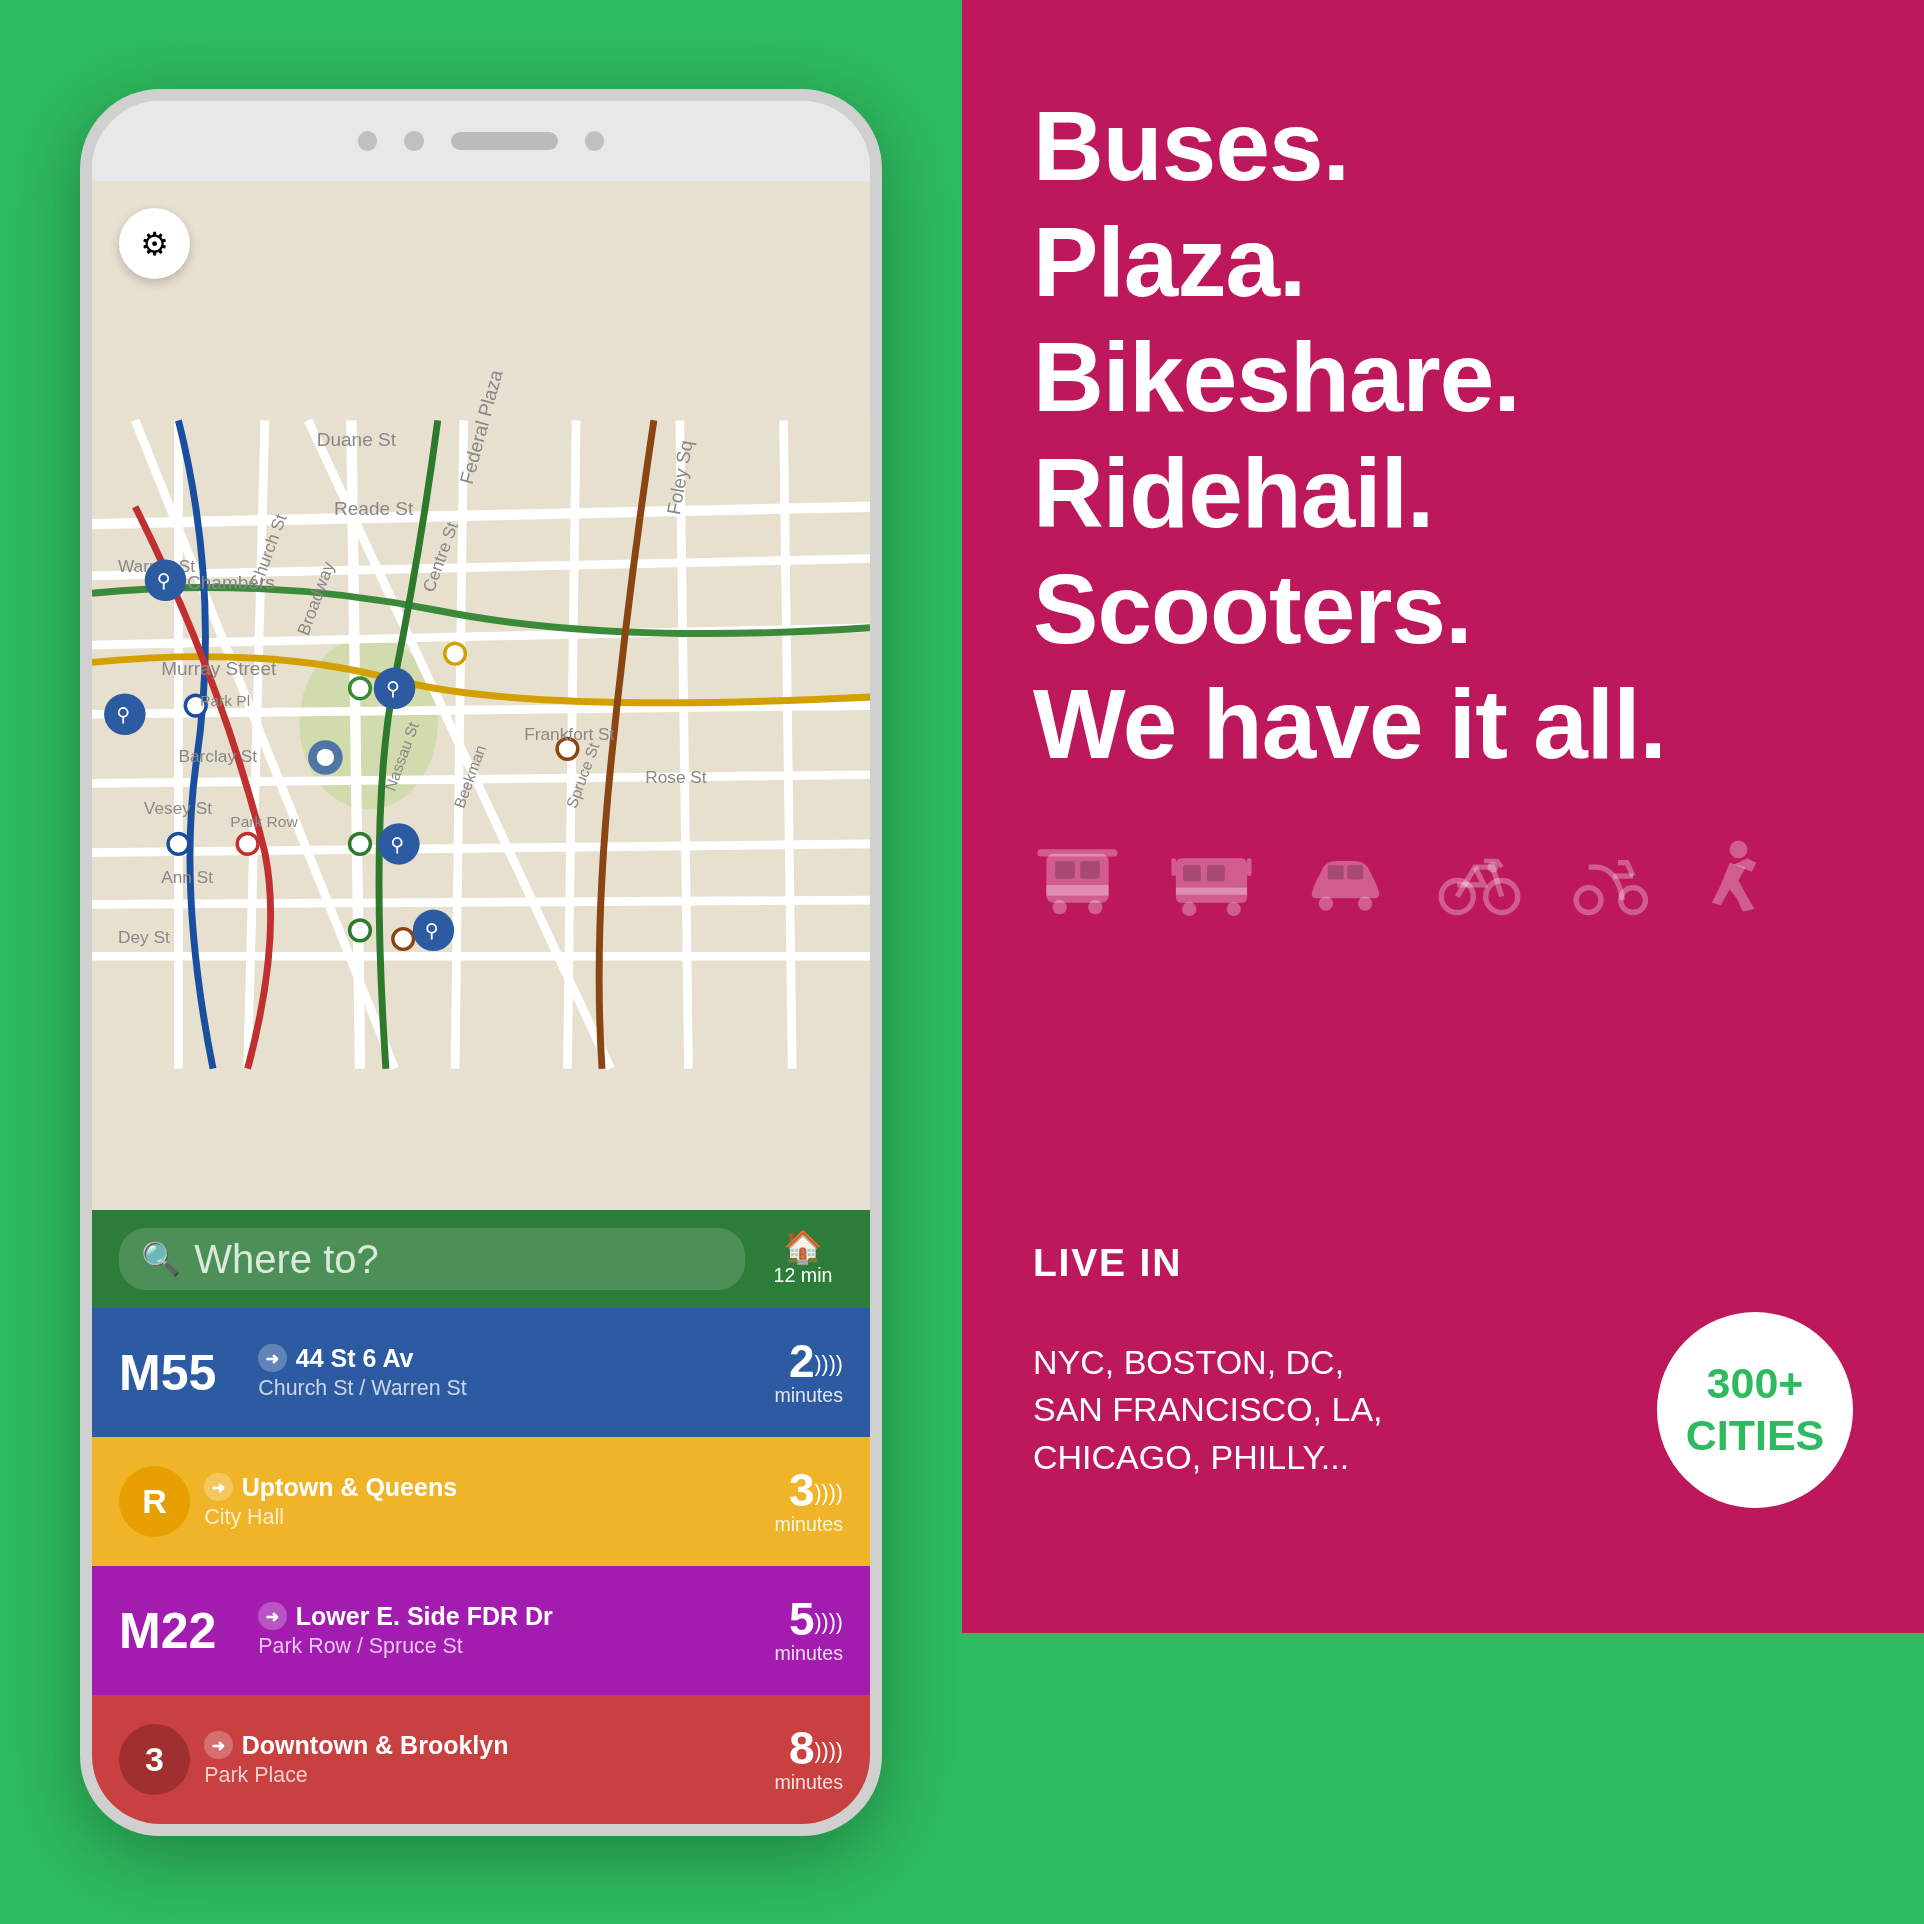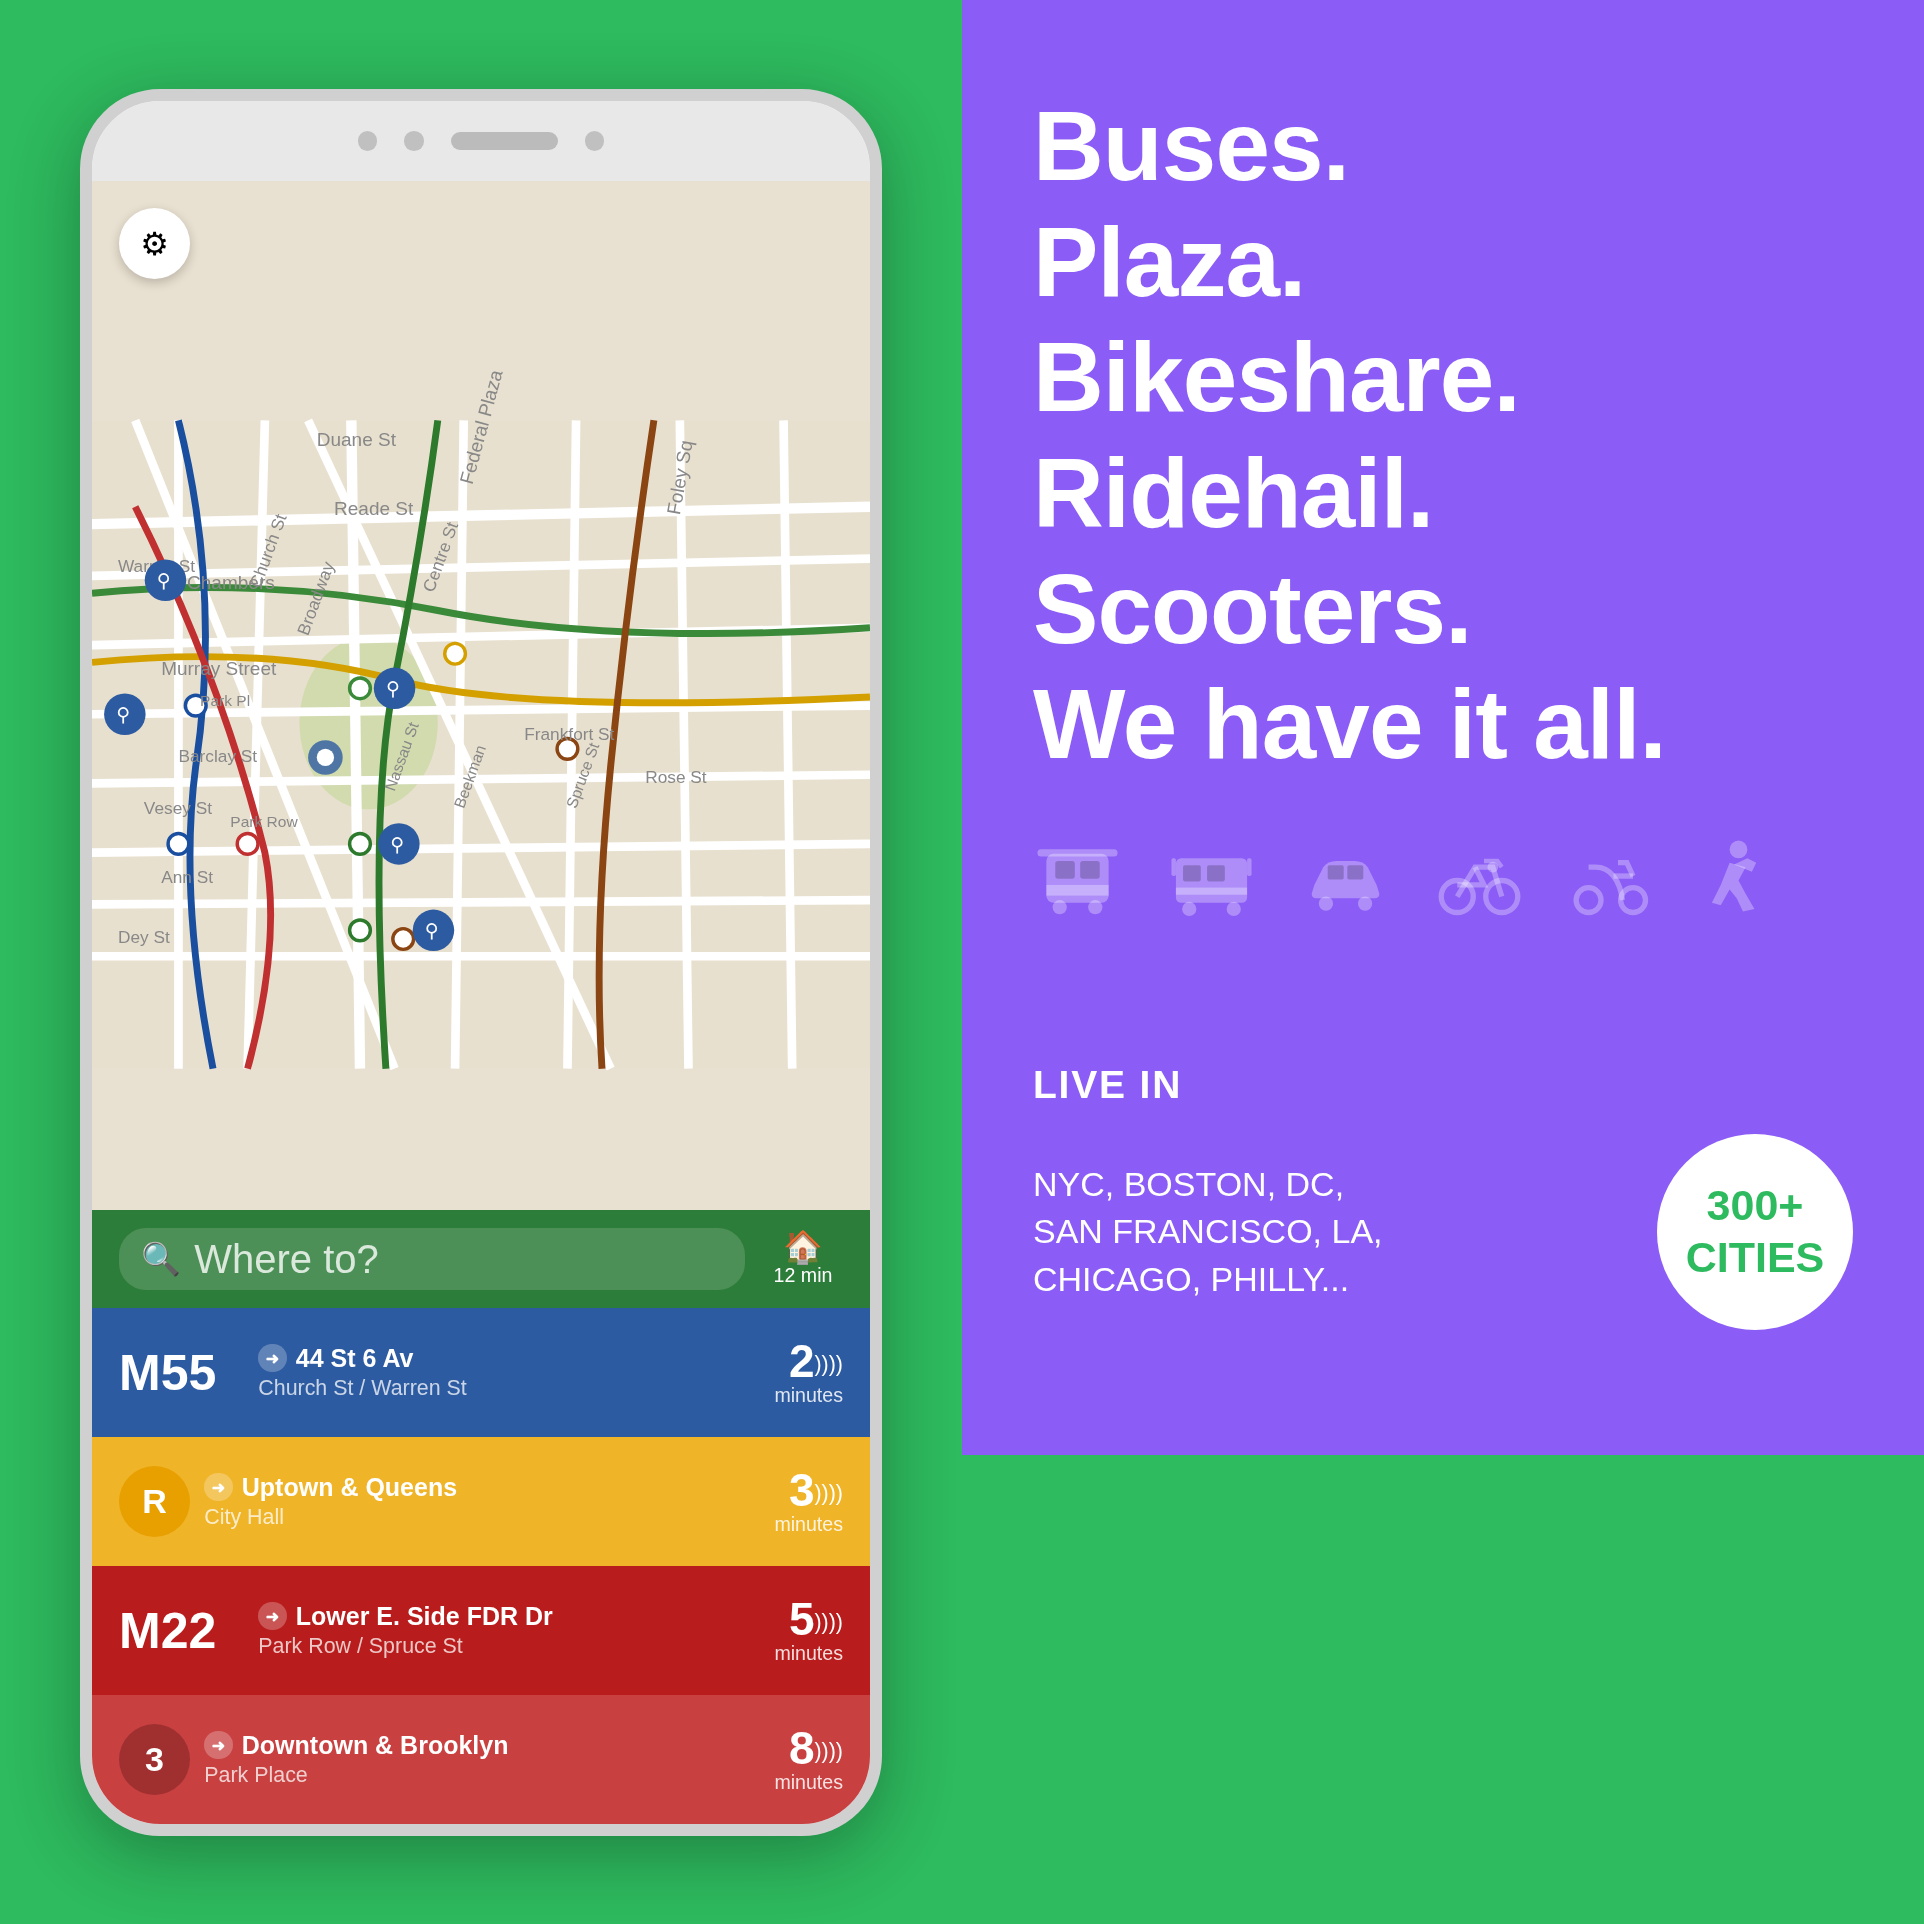--- a/index.html
+++ b/index.html
@@ -165,21 +165,21 @@
     .transit-row {
       display: flex;
       align-items: center;
       padding: 19.6px 27px;
       min-height: 129px;
       position: relative;
     }
 
     .transit-row.blue { background: #2d5ba1; }
     .transit-row.yellow { background: #f0b429; }
-    .transit-row.blue2 { background: #b91c1c; }
+    .transit-row.blue2 { background: #a21caf; }
     .transit-row.red { background: #c94040; }
 
     .route-badge {
       width: 71px;
       height: 71px;
       border-radius: 50%;
       background: #1a3d70;
       display: flex;
       align-items: center;
       justify-content: center;
@@ -258,22 +258,22 @@
     }
 
     .time-label {
       font-size: 19.6px;
       opacity: 0.85;
     }
 
     
     .right-panel {
       width: 962px;
-      height: 1455px;
-      background: #8b5cf6;
+      height: 1633px;
+      background: #be185d;
       padding: 89px 71px;
       display: flex;
       flex-direction: column;
       justify-content: space-between;
     }
 
     .headline-block {
       flex: 0;
     }
 

